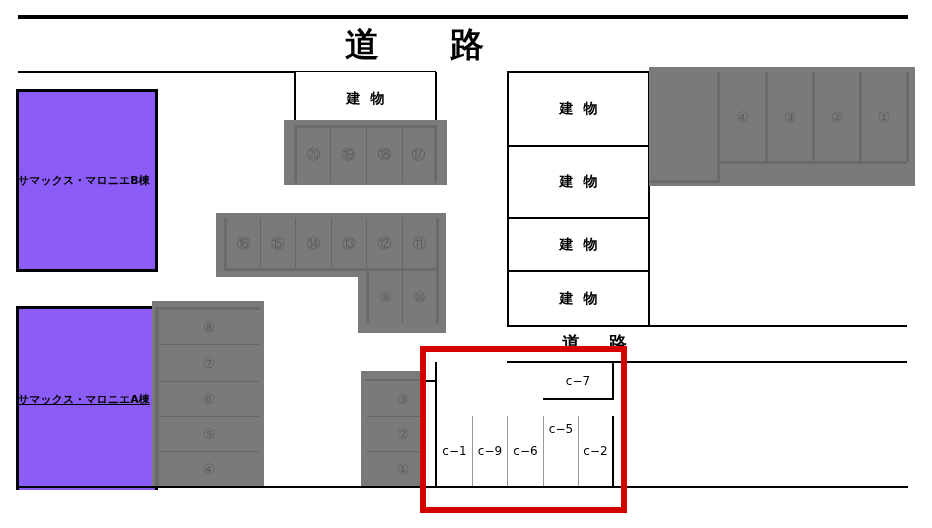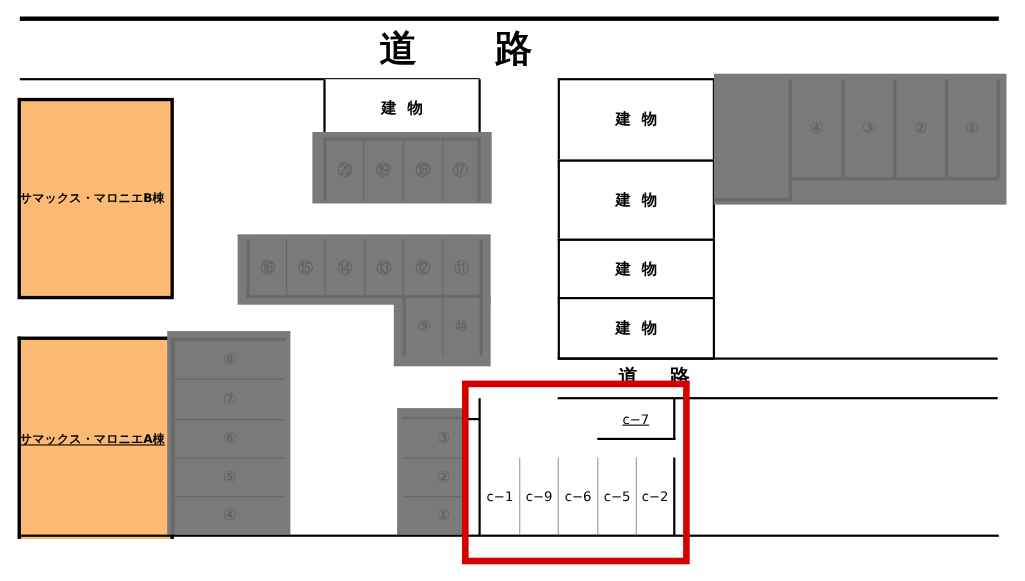--- a/index.html
+++ b/index.html
@@ -3,21 +3,21 @@
 <meta charset="utf-8">
 <style>
   html, body { margin: 0; padding: 0; background: #ffffff; }
   body { width: 932px; height: 528px; position: relative; overflow: hidden;
          font-family: "DejaVu Sans", "Liberation Sans", sans-serif; }
   .line { position: absolute; background: #000; }
   .bldg { position: absolute; box-sizing: border-box; border: 2px solid #000; background: #fff;
           display: flex; align-items: center; justify-content: center;
           font-weight: bold; font-size: 14px; letter-spacing: 10px; color: #000; }
   .bldg span { padding-left: 10px; }
-  .condo { position: absolute; box-sizing: border-box; border: 3px solid #000; background: #fdba74;
+  .condo { position: absolute; box-sizing: border-box; border: 3px solid #000; background: #8b5cf6;
            display: flex; align-items: center; justify-content: flex-start;
            font-weight: bold; font-size: 11px; color: #000; white-space: nowrap; }
   .grey { position: absolute; background: #7a7a7a; box-sizing: border-box; }
   .lot { position: absolute; box-sizing: border-box; display: flex; align-items: center; justify-content: center;
          color: #5e5e5e; font-size: 14px; }
   .vsep { position: absolute; background: #6a6a6a; }
   .dsep { position: absolute; background: #666; }
   .road-label { position: absolute; font-weight: 900; font-size: 34px; color: #000; line-height: 1; }
   .road-label-sm { position: absolute; font-weight: 900; font-size: 18px; color: #000; line-height: 1; }
   .clot { position: absolute; box-sizing: border-box; display: flex; align-items: center; justify-content: center;
@@ -126,27 +126,27 @@
 <div class="lot" style="left:385px;top:452px;width:36px;height:34px;">①</div>
 
 <div class="road-label-sm" style="left:562px;top:334px;">道</div>
 <div class="road-label-sm" style="left:609px;top:334px;">路</div>
 
 <div class="line" style="left:507px;top:361px;width:400px;height:2px;"></div>
 <div class="line" style="left:435px;top:362px;width:2px;height:125px;"></div>
 <div class="line" style="left:423px;top:380px;width:13px;height:2px;"></div>
 <div class="line" style="left:612px;top:362px;width:2px;height:38px;"></div>
 <div class="line" style="left:543px;top:398px;width:71px;height:2px;"></div>
-<div class="clot" style="left:545px;top:366px;width:66px;height:30px;text-decoration:underline;">c−7</div>
+<div class="clot" style="left:545px;top:366px;width:66px;height:30px;">c−7</div>
 <div class="line" style="left:612px;top:416px;width:2px;height:71px;"></div>
 <div class="thin" style="left:472px;top:416px;width:1px;height:70px;"></div>
 <div class="thin" style="left:507px;top:416px;width:1px;height:70px;"></div>
 <div class="thin" style="left:543px;top:416px;width:1px;height:70px;"></div>
 <div class="thin" style="left:578px;top:416px;width:1px;height:70px;"></div>
 <div class="clot" style="left:437px;top:416px;width:35px;height:70px;">c−1</div>
 <div class="clot" style="left:473px;top:416px;width:34px;height:70px;">c−9</div>
 <div class="clot" style="left:508px;top:416px;width:35px;height:70px;">c−6</div>
-<div class="clot" style="left:544px;top:416px;width:34px;height:70px;">c−5</div>
+<div class="clot" style="left:544px;top:394px;width:34px;height:70px;">c−5</div>
 <div class="clot" style="left:579px;top:416px;width:33px;height:70px;">c−2</div>
 
 <div class="line" style="left:18px;top:486px;width:890px;height:2px;"></div>
 
 <div class="hl" style="left:420px;top:346px;width:207px;height:167px;"></div>
 
 </body></html>

